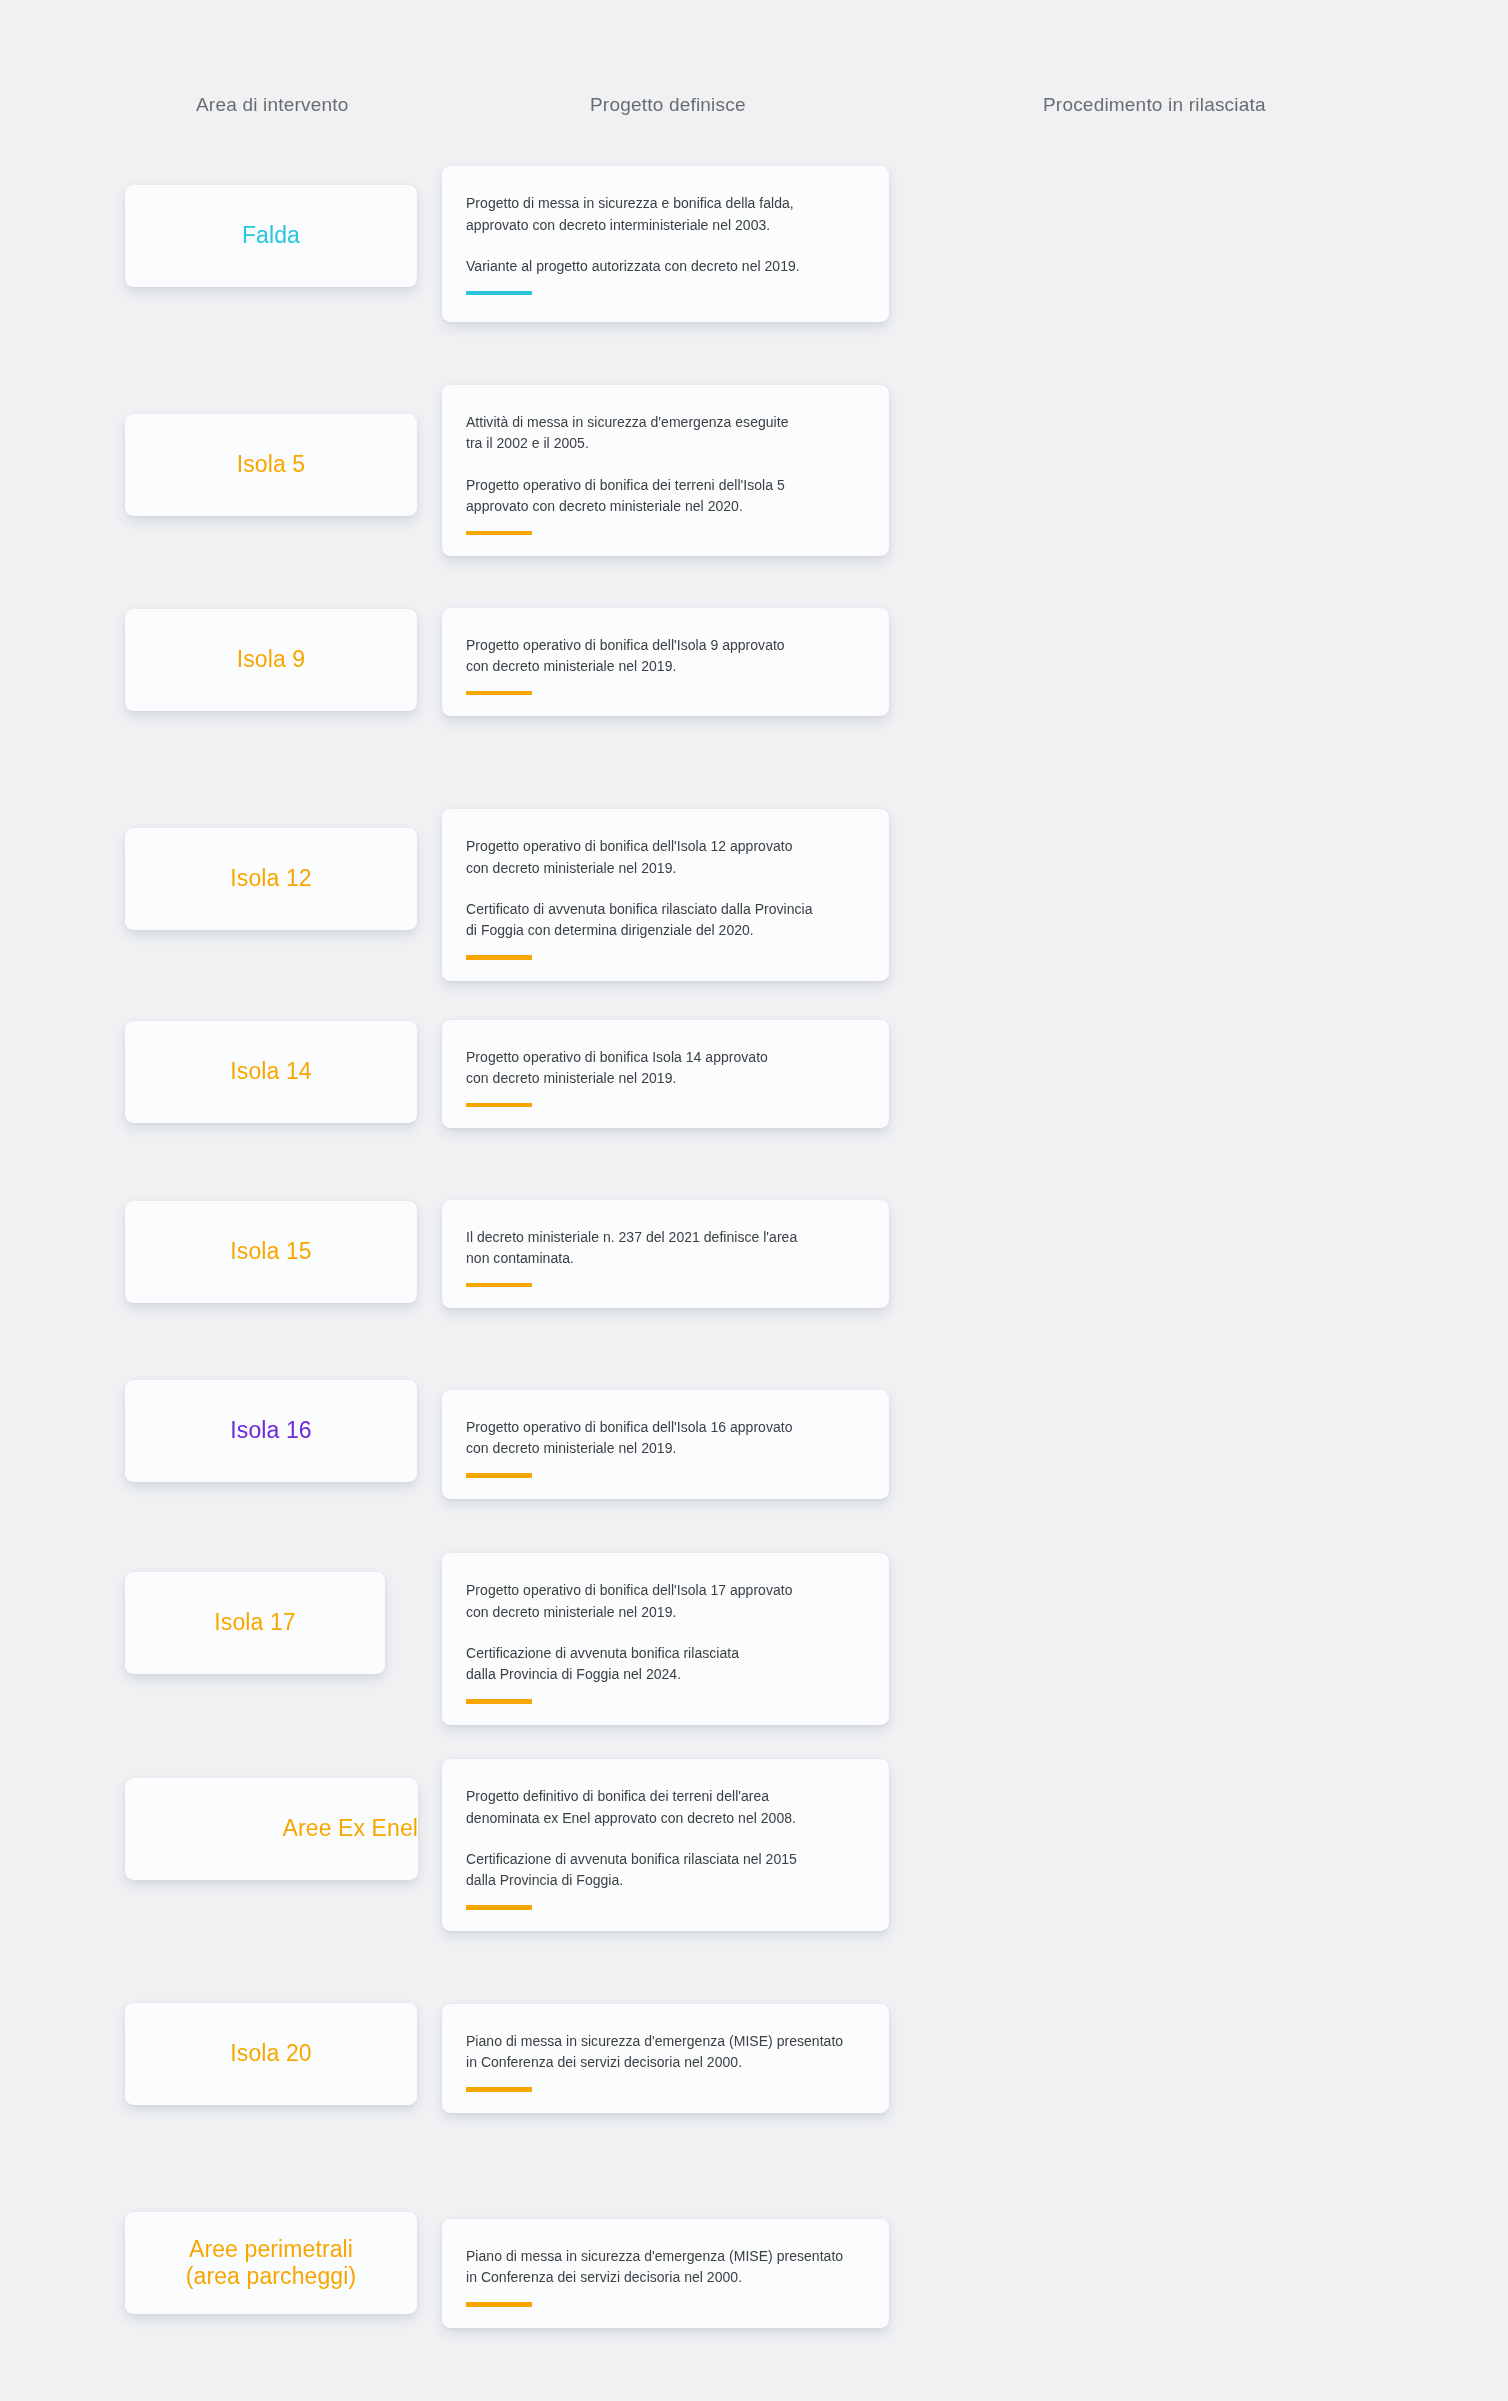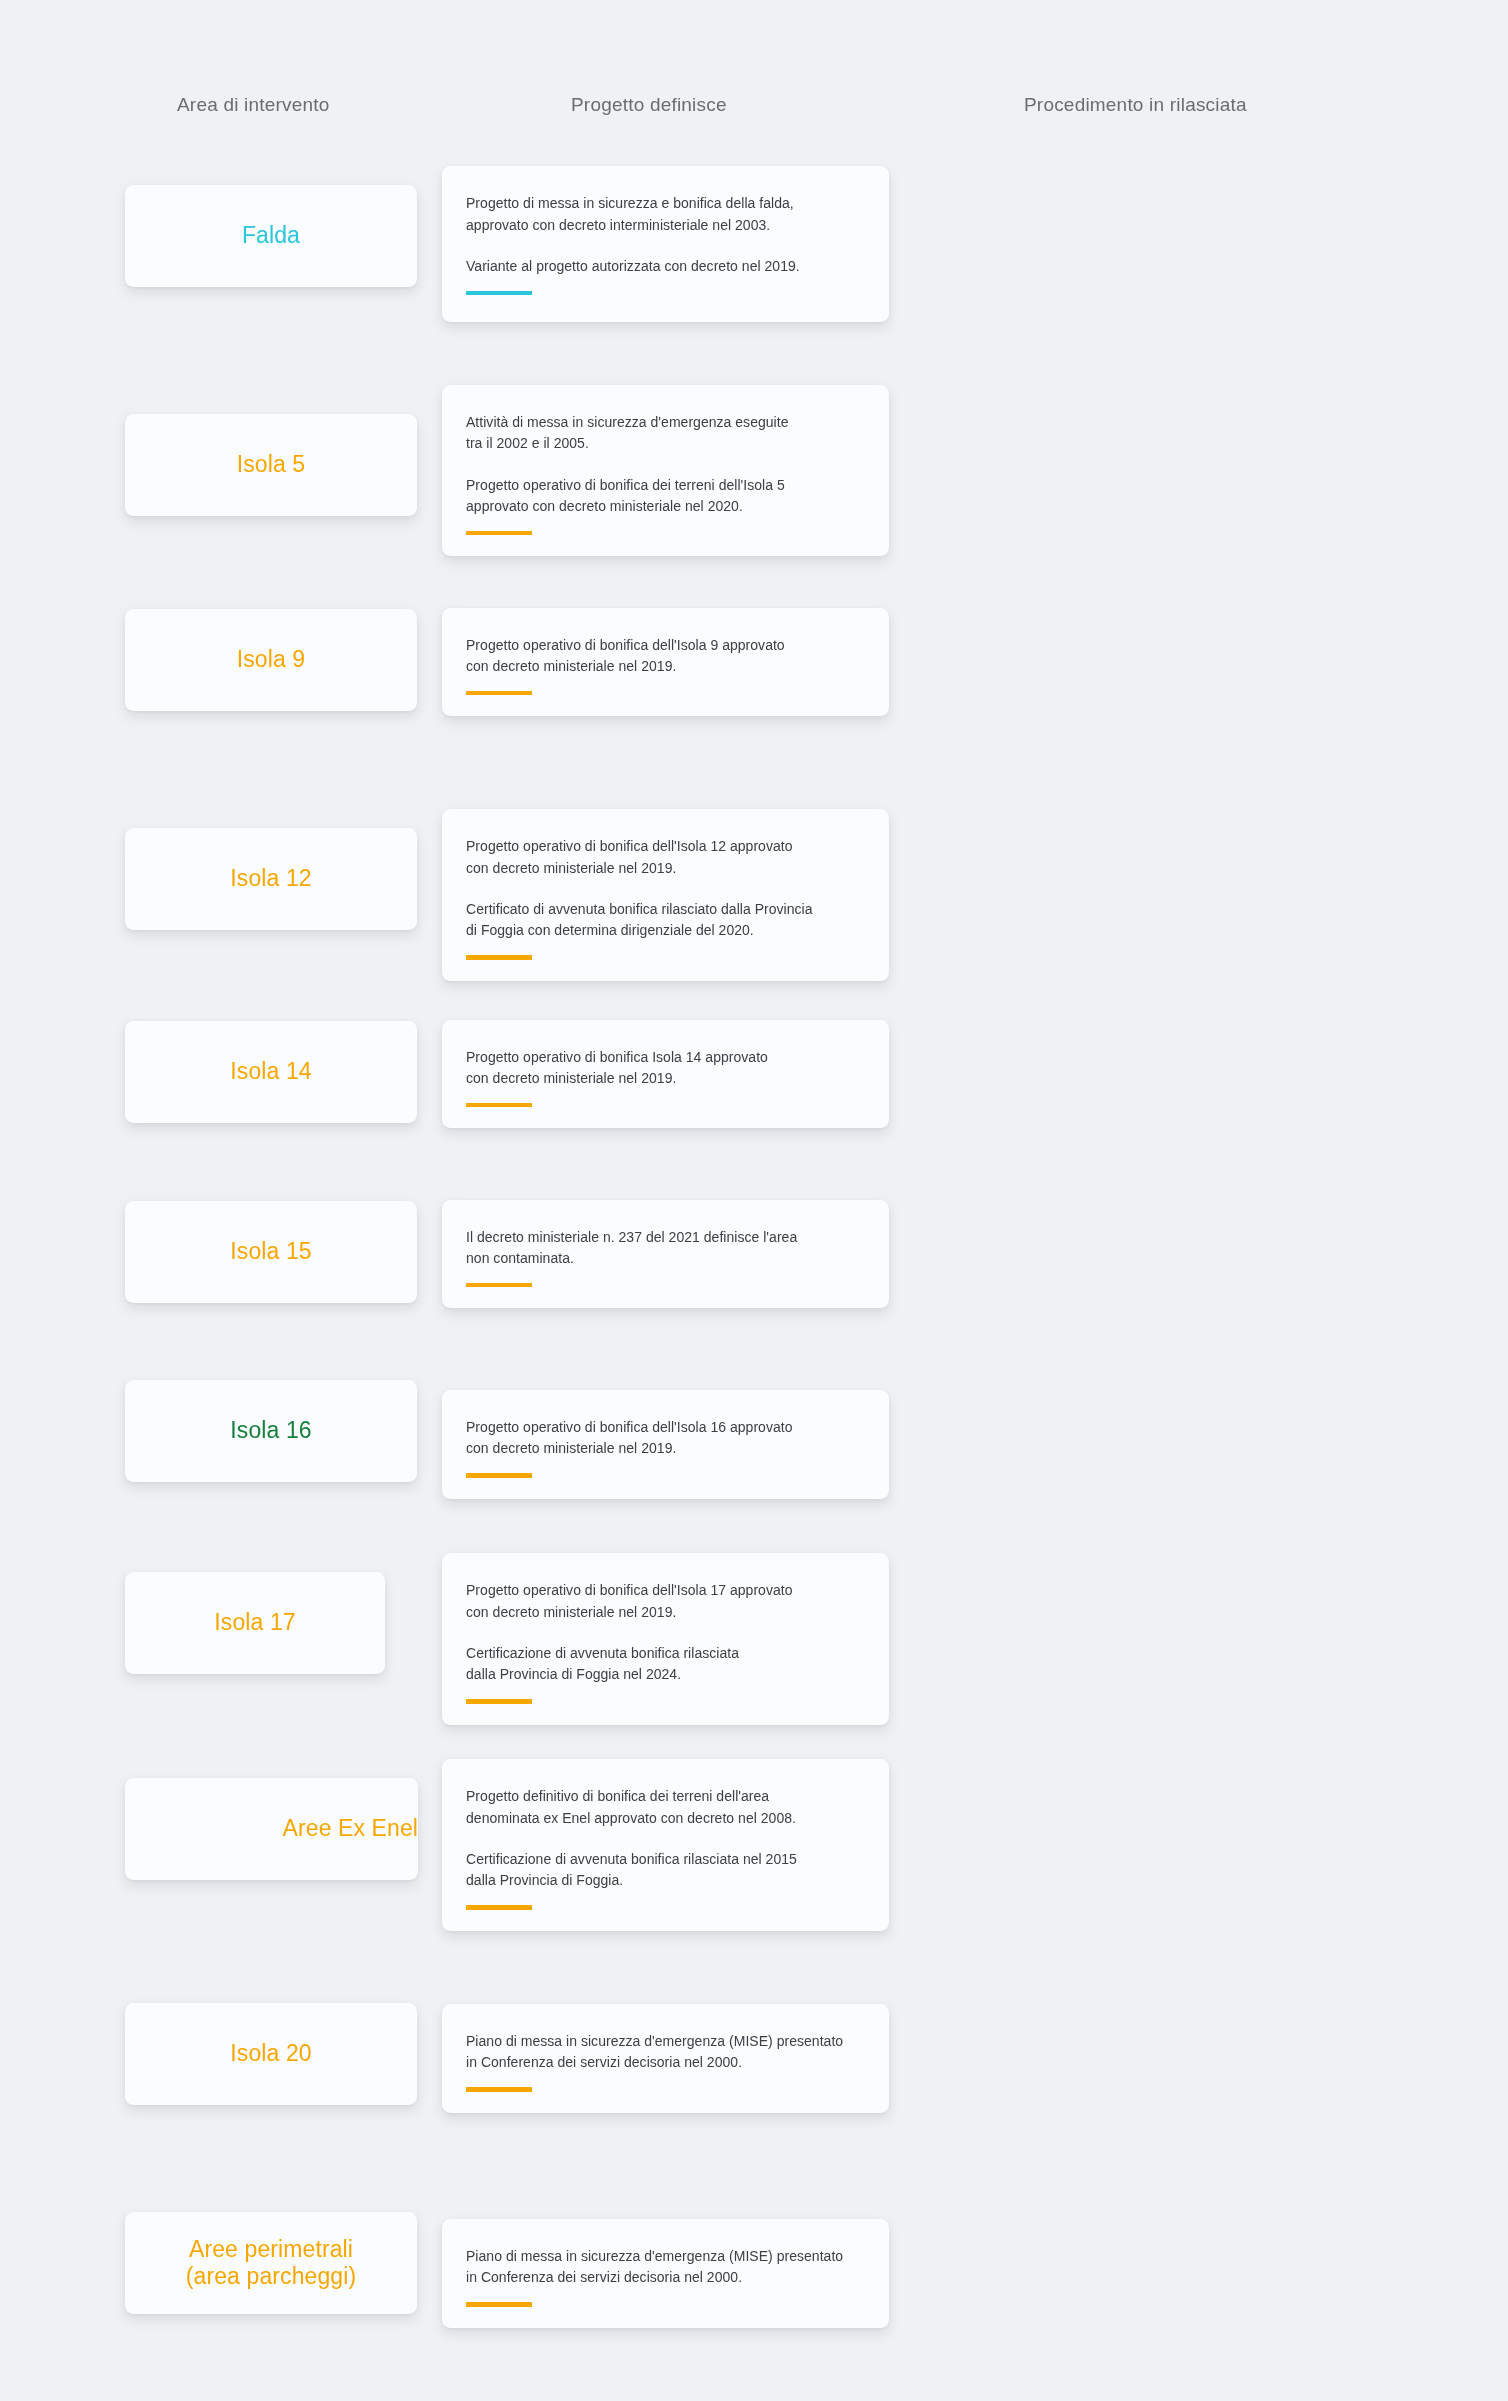--- a/index.html
+++ b/index.html
@@ -24,20 +24,21 @@
     width: 1508px;
     height: 31px;
   }
   .col-header {
     position: absolute;
     font-size: 19px;
     color: #6a6d70;
     letter-spacing: 0.2px;
     white-space: nowrap;
     font-weight: 400;
+    margin-left: 19px;
   }
   .col-header.c1 { left: 177px; top: 0; }
   .col-header.c2 { left: 571px; top: 0; }
   .col-header.c3 { left: 1024px; top: 0; }
 
   
   .rows {
     position: absolute;
     top: 156px;
     left: 0;
@@ -182,21 +183,21 @@
       </div>
       <div class="detail-card" style="top: 14.6px; min-height: 104px;">
         <p class="para">Il decreto ministeriale n. 237 del 2021 definisce l'area
 non contaminata.</p>
         <div class="accent-bar" style="background: rgb(247, 166, 0);"></div>
       </div>
       <div class="proc-cell" style="top: 14.6px;"></div>
     </div>
     <div class="row" style="height: 179px;">
       <div class="label-card" style="top: 15.6px; width: 292px; height: 102px;">
-        <div class="label-text" style="color: #15803d; text-align: center;">Isola 16</div>
+        <div class="label-text" style="color: #6d28d9; text-align: center;">Isola 16</div>
       </div>
       <div class="detail-card" style="top: 26px; min-height: 104px;">
         <p class="para">Progetto operativo di bonifica dell'Isola 16 approvato
 con decreto ministeriale nel 2019.</p>
         <div class="accent-bar" style="background: rgb(247, 166, 0);"></div>
       </div>
       <div class="proc-cell" style="top: 14.6px;"></div>
     </div>
     <div class="row" style="height: 206px;">
       <div class="label-card" style="top: 29px; width: 260px; height: 102px;">

